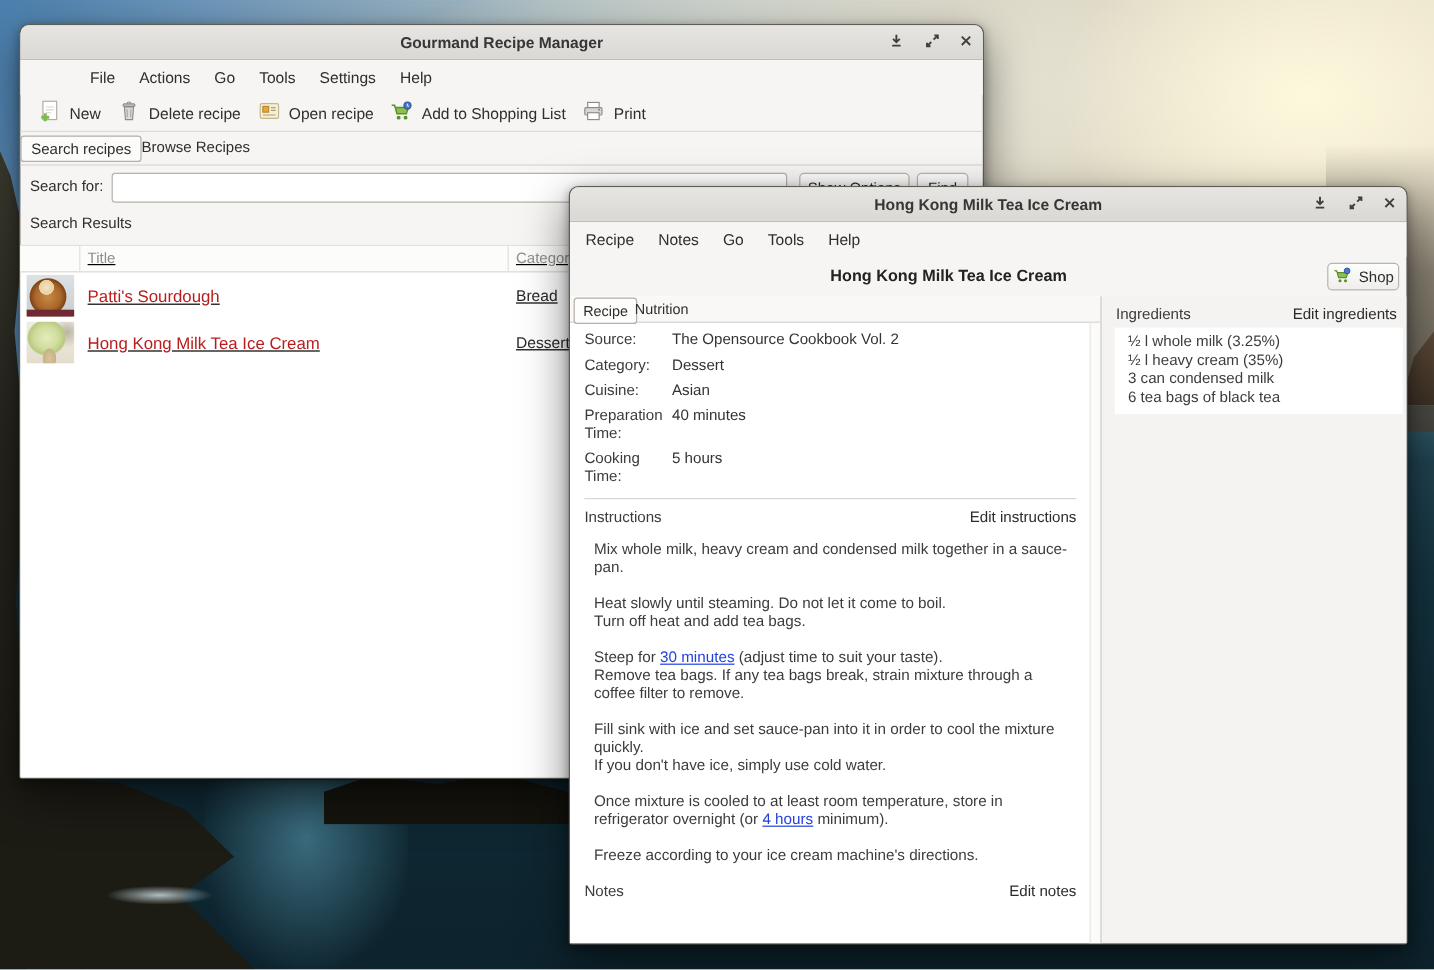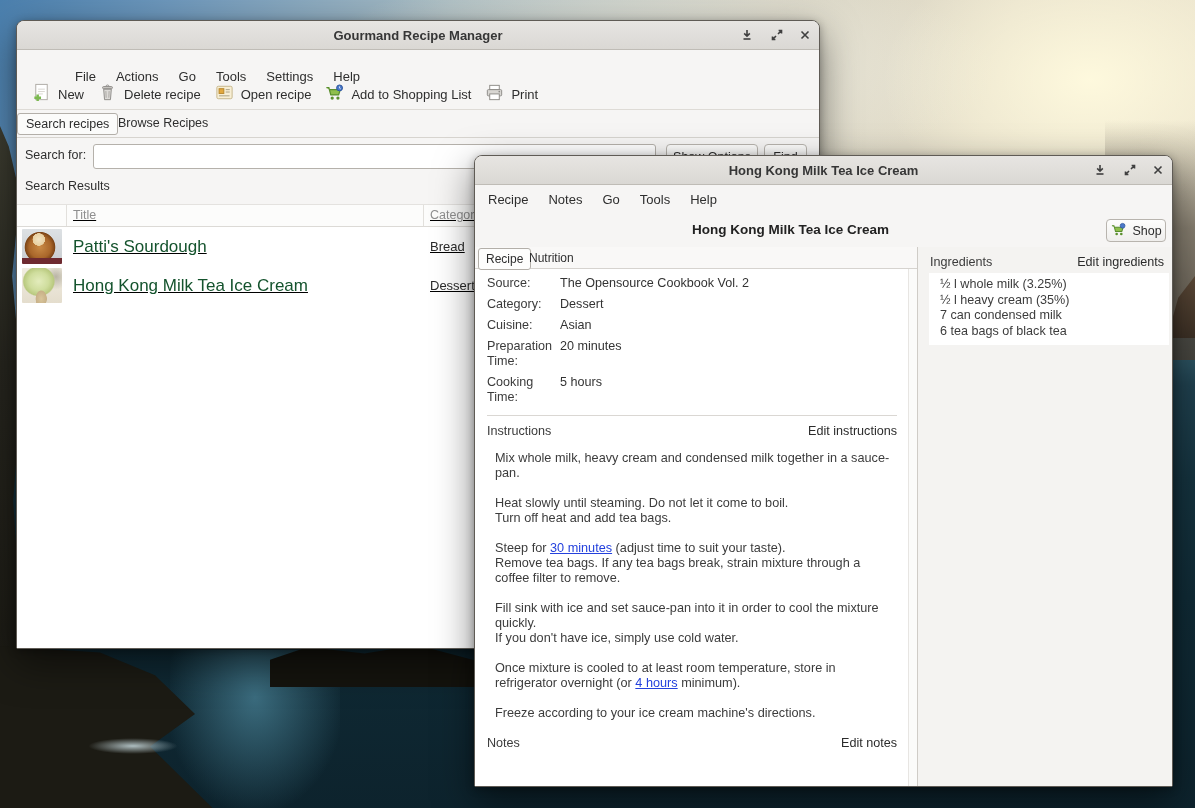--- a/index.html
+++ b/index.html
@@ -47,21 +47,21 @@
   .winbtn svg { stroke:#3f3f3f; stroke-width:1.6; fill:none; }
   .menubar { position:absolute; left:0; right:0; height:29px; display:flex;
     align-items:center; padding-left:3px; background:#f6f5f4; }
   .menuitem { padding:4px 10px; font-size:13px; color:#2e2e2e; cursor:default; }
   .btn { display:inline-flex; align-items:center; justify-content:center; gap:5px;
     background:linear-gradient(180deg,#fdfdfc,#efeeec); border:1px solid #b8b4ae;
     border-radius:4px; font-size:12.5px; color:#2d2d2d; }
 
   
   #win1 { left:16px; top:20px; width:804px; height:629px; z-index:1; }
-  #win1 .menubar { top:41px; border-bottom:0;padding-left:48px; }
+  #win1 .menubar { top:29px; border-bottom:0;padding-left:48px; }
   #w1-toolbar { position:absolute; left:0; right:0; top:58px; height:31px; display:flex;
     align-items:center; padding-left:8px; border-bottom:1px solid #dedbd6; }
   .toolitem { display:flex; align-items:center; gap:6px; padding:2px 6px; margin-right:1px;
     font-size:13px; color:#2e2e2e; cursor:pointer; }
   .toolitem svg { width:21px; height:21px; }
   #w1-tabbar { position:absolute; left:0; right:0; top:89px; height:28px;
     border-bottom:1px solid #d7d4cf; }
   .tab1 { position:absolute; top:3px; font-size:12.5px; color:#2e2e2e; padding:3px 8px; }
   .tab1.active { border:1px solid #b3afa9; border-radius:3px; background:#fbfbfa; }
   #w1-searchrow { position:absolute; left:0; right:0; top:117px; height:36px; }
@@ -73,21 +73,21 @@
   #w1-results-label { position:absolute; left:8px; top:158px; font-size:12.5px; color:#2e2e2e; }
   #w1-table { position:absolute; left:0; right:0; top:183px; bottom:0; background:#fff;
     border-top:1px solid #e4e2df;text-decoration:underline; }
   .thead { display:flex; height:22px; border-bottom:1px solid #dcdad6; background:#fcfcfb; }
   .th { font-size:12.5px; color:#8f8f8f; padding:3px 0 0 6px; }
   .th-icon { width:50px; border-right:1px solid #e2e0dc; }
   .th-title { width:357px; border-right:1px solid #e2e0dc; }
   .th-cat { flex:1; }
   .trow { display:flex; height:39px; align-items:center; cursor:default; }
   .td-icon { width:50px; display:flex; justify-content:center; }
-  .td-title { width:357px; font-size:17px; color:#14532d; padding-left:6px; }
+  .td-title { width:357px; font-size:14px; color:#b91c1c; padding-left:6px; }
   .td-cat { flex:1; font-size:13px; color:#2a2a2a; padding-left:6px; }
   .thumb { width:40px; height:35px; border-radius:1px; }
   .thumb.bread {
     background:
       linear-gradient(180deg, rgba(122,42,46,0) 82%, #6e2a30 84%),
       radial-gradient(circle at 42% 30%, #f2e3c2 0%, #e8cfa0 18%, rgba(0,0,0,0) 19%),
       radial-gradient(circle at 45% 52%, #c98a45 0%, #a9662a 38%, #7d4517 52%, rgba(0,0,0,0) 55%),
       linear-gradient(180deg,#dde1e4,#c8cccf); }
   .thumb.ice-cream {
     background:
@@ -342,21 +342,21 @@
         <div id="w2-content">
 
           <div class="details-grid">
             <span class="dlabel">Source:</span>
             <span class="dvalue">The Opensource Cookbook Vol. 2</span>
             <span class="dlabel">Category:</span>
             <span class="dvalue">Dessert</span>
             <span class="dlabel">Cuisine:</span>
             <span class="dvalue">Asian</span>
             <span class="dlabel">Preparation Time:</span>
-            <span class="dvalue">20 minutes</span>
+            <span class="dvalue">40 minutes</span>
             <span class="dlabel">Cooking Time:</span>
             <span class="dvalue">5 hours</span>
           </div>
 
           <hr class="rule">
 
           <div class="sec-head">
             <span class="sec-label">Instructions</span>
             <span class="sec-edit">Edit instructions</span>
           </div>
@@ -382,20 +382,20 @@
       </div>
 
       <div id="w2-rightpane">
         <div id="w2-ing-head">
           <span>Ingredients</span>
           <span class="sec-edit">Edit ingredients</span>
         </div>
         <div id="w2-ing-list">
           <div class="ing-item">½ l whole milk (3.25%)</div>
           <div class="ing-item">½ l heavy cream (35%)</div>
-          <div class="ing-item">7 can condensed milk</div>
+          <div class="ing-item">3 can condensed milk</div>
           <div class="ing-item">6 tea bags of black tea</div>
         </div>
       </div>
     </div>
   </div>
 
 </div>
 
 </body></html>

